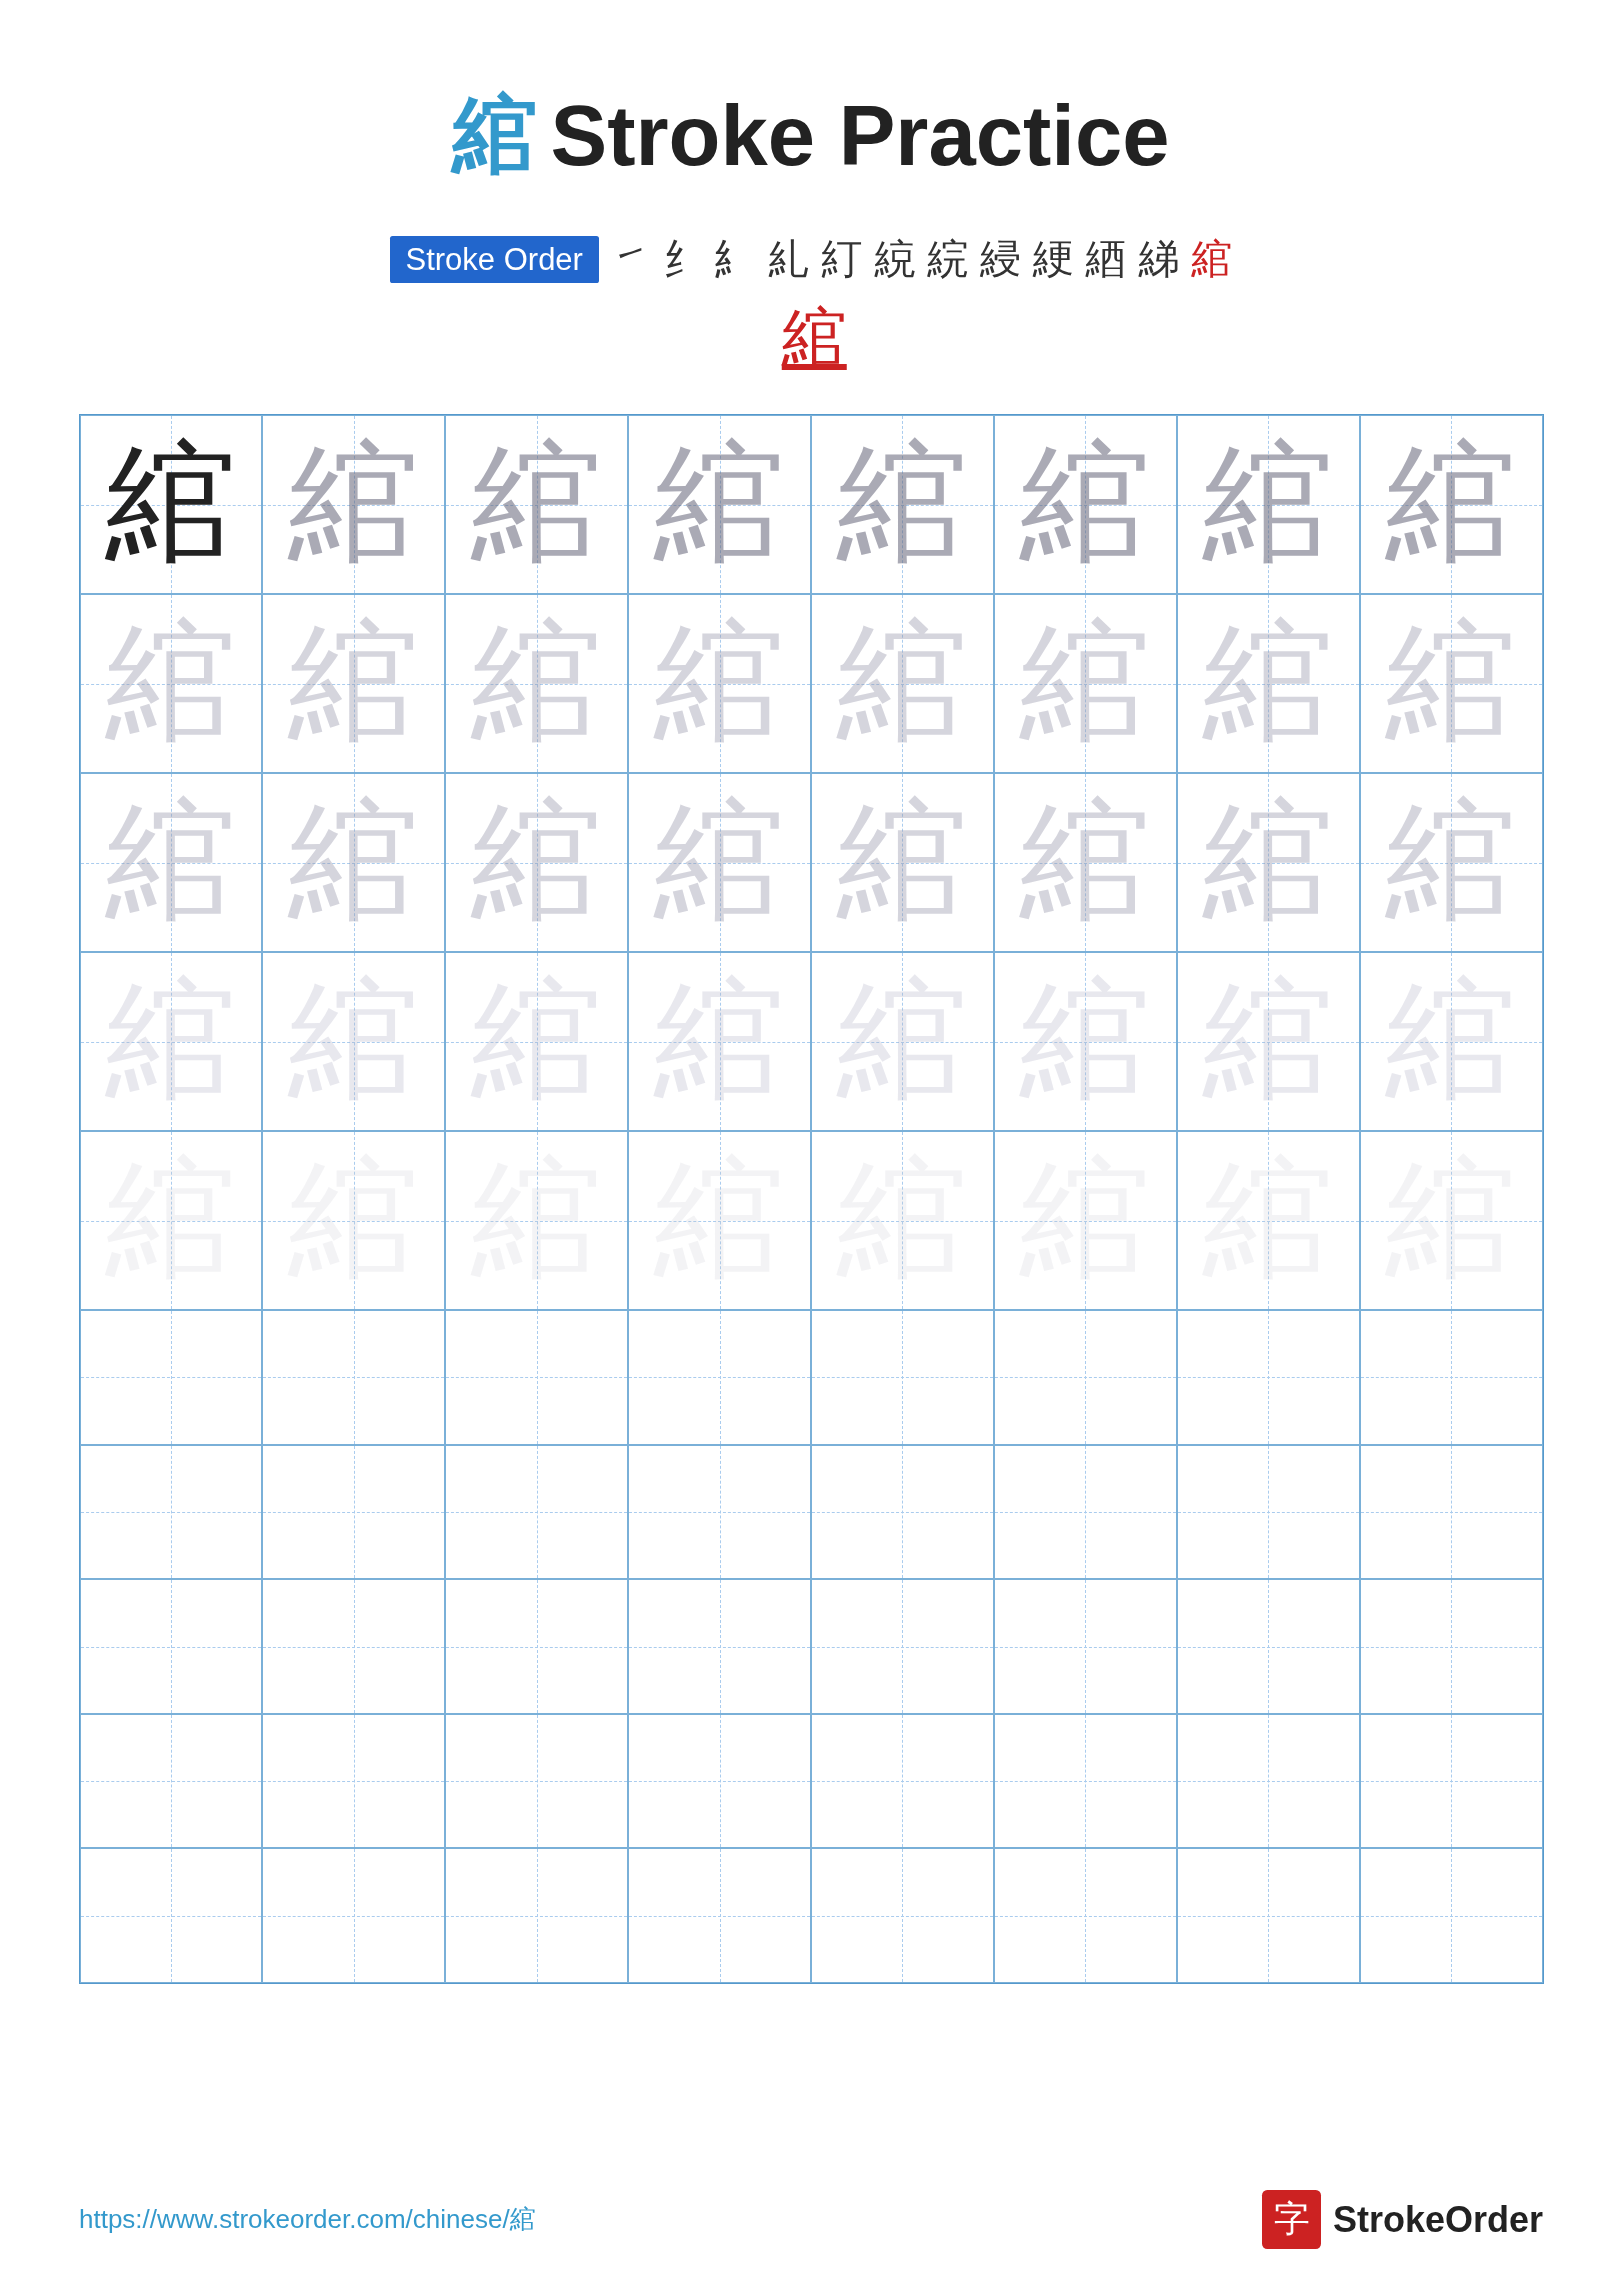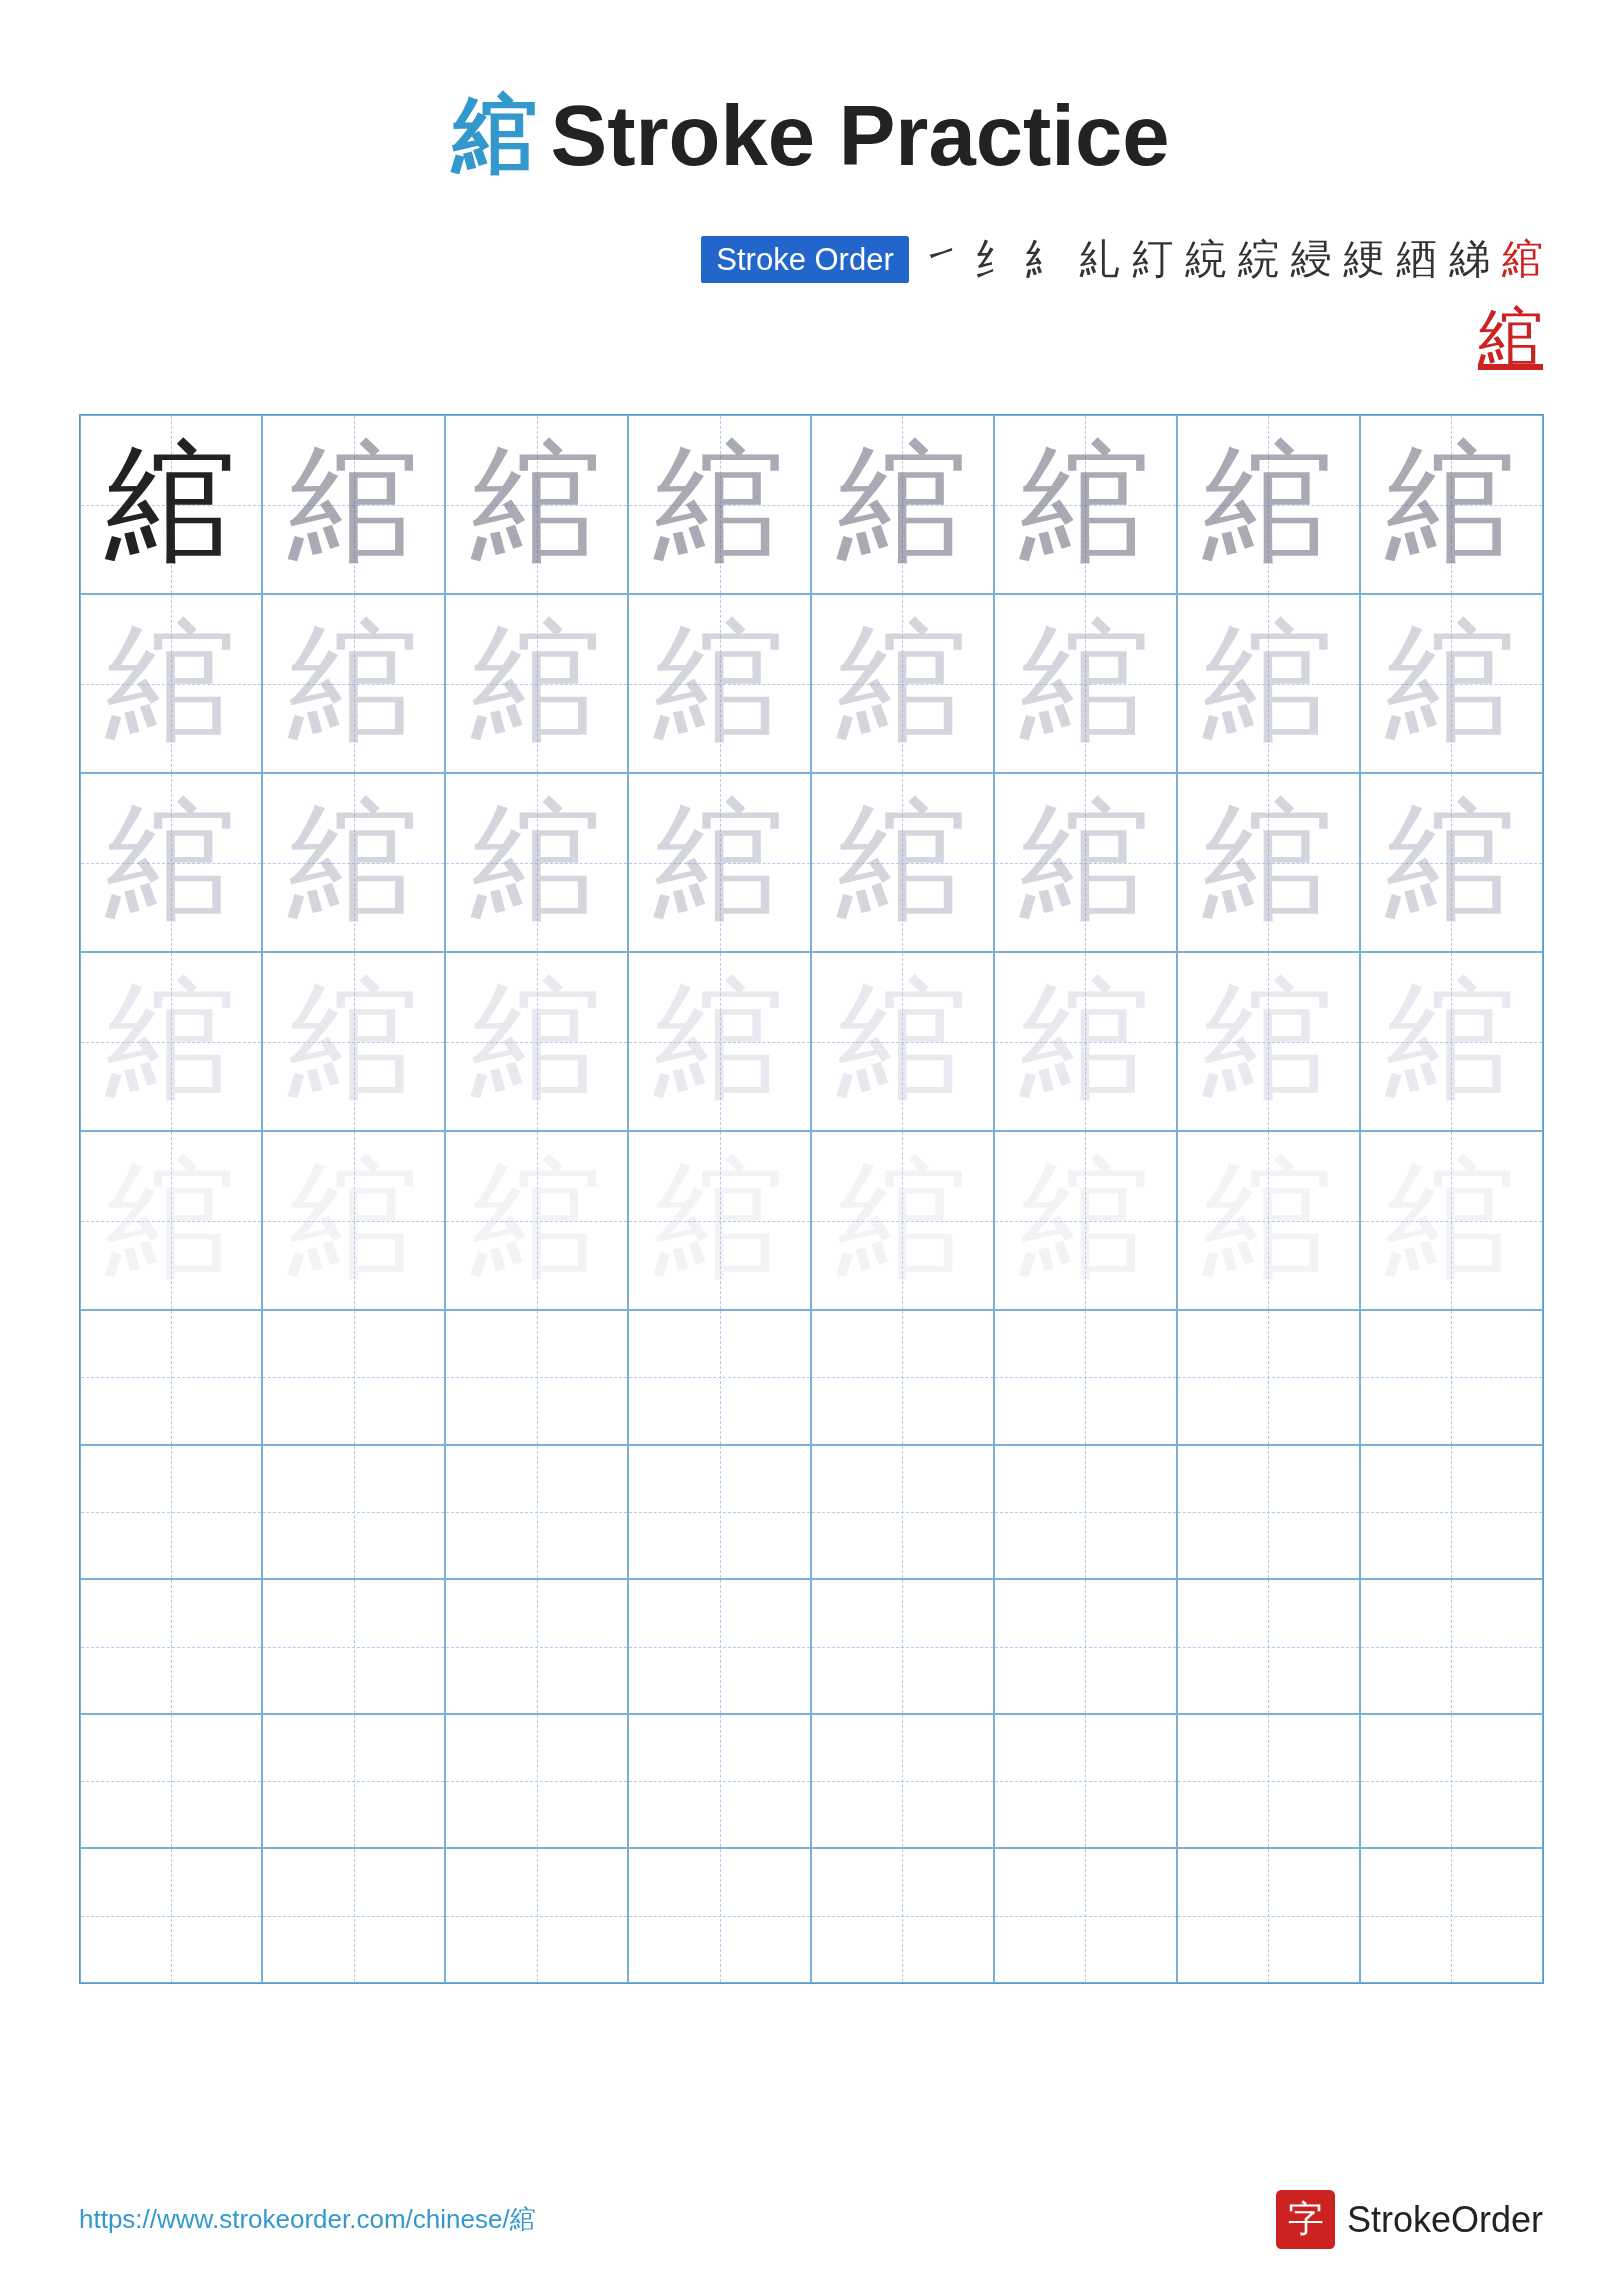--- a/index.html
+++ b/index.html
@@ -41,21 +41,21 @@
     .title-text {
       color: #222;
       font-family: Arial, sans-serif;
       font-weight: bold;
     }
 
     .stroke-order-section {
       width: 100%;
       display: flex;
       flex-direction: column;
-      align-items: flex-end;
+      align-items: center;
       margin-bottom: 19.6px;
     }
 
     .stroke-order-row {
       display: flex;
       align-items: center;
       gap: 11.8px;
       flex-wrap: wrap;
     }
 
@@ -192,21 +192,21 @@
     .footer-logo-icon span {
       color: #fff;
       font-size: 36px;
       font-family: serif;
     }
 
     .footer-logo-text {
       font-family: Arial, sans-serif;
       font-size: 36px;
       color: #222;
-      font-weight: normal;
+      font-weight: bold;
     }
   </style>
 </head>
 <body>
 
 <div class="page">
 
   <div class="title">
     <span class="title-char">綰</span>
     <span class="title-text">Stroke Practice</span>

